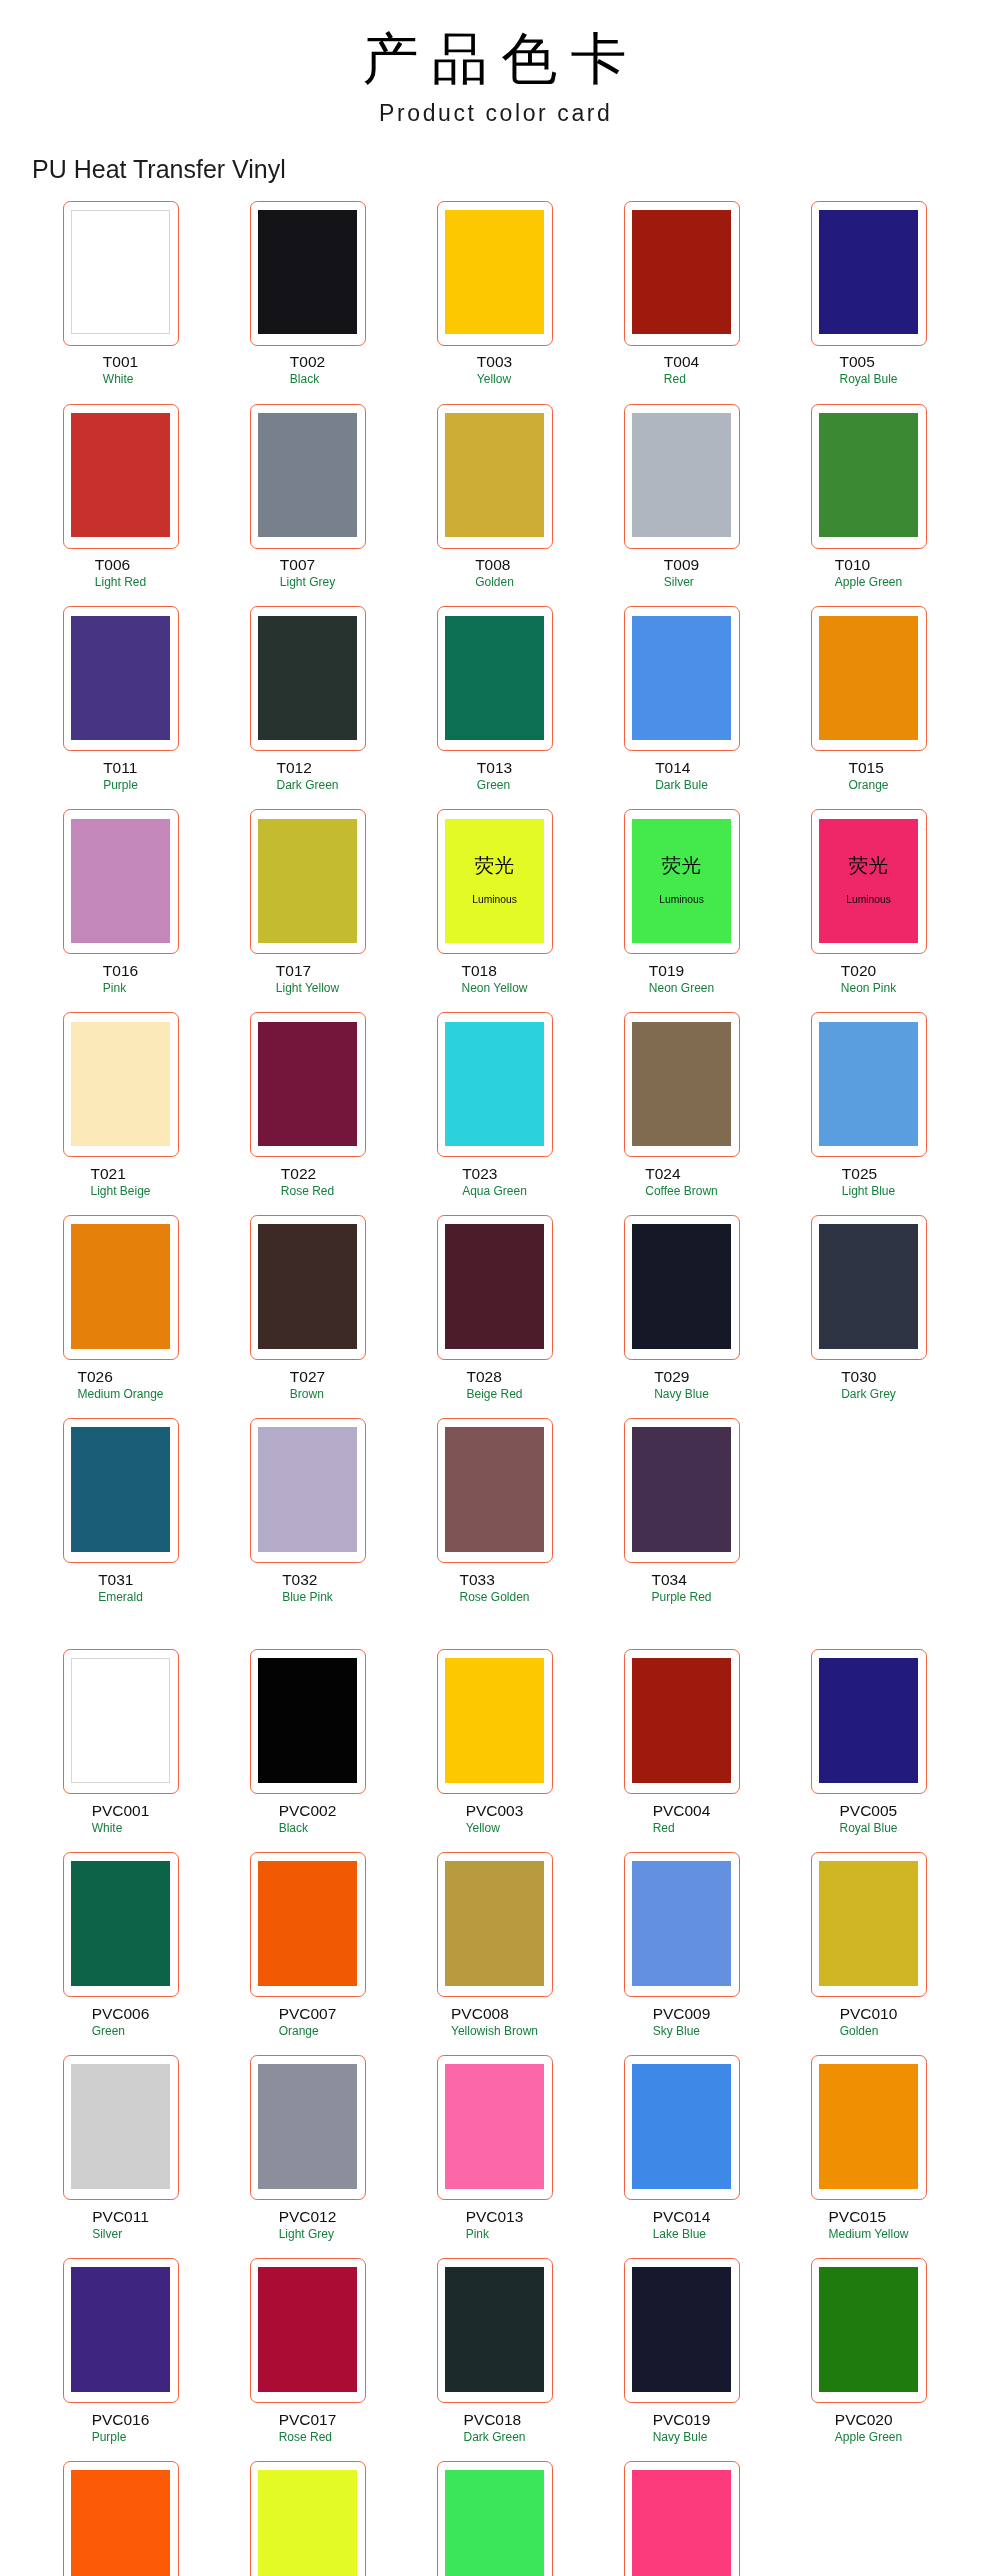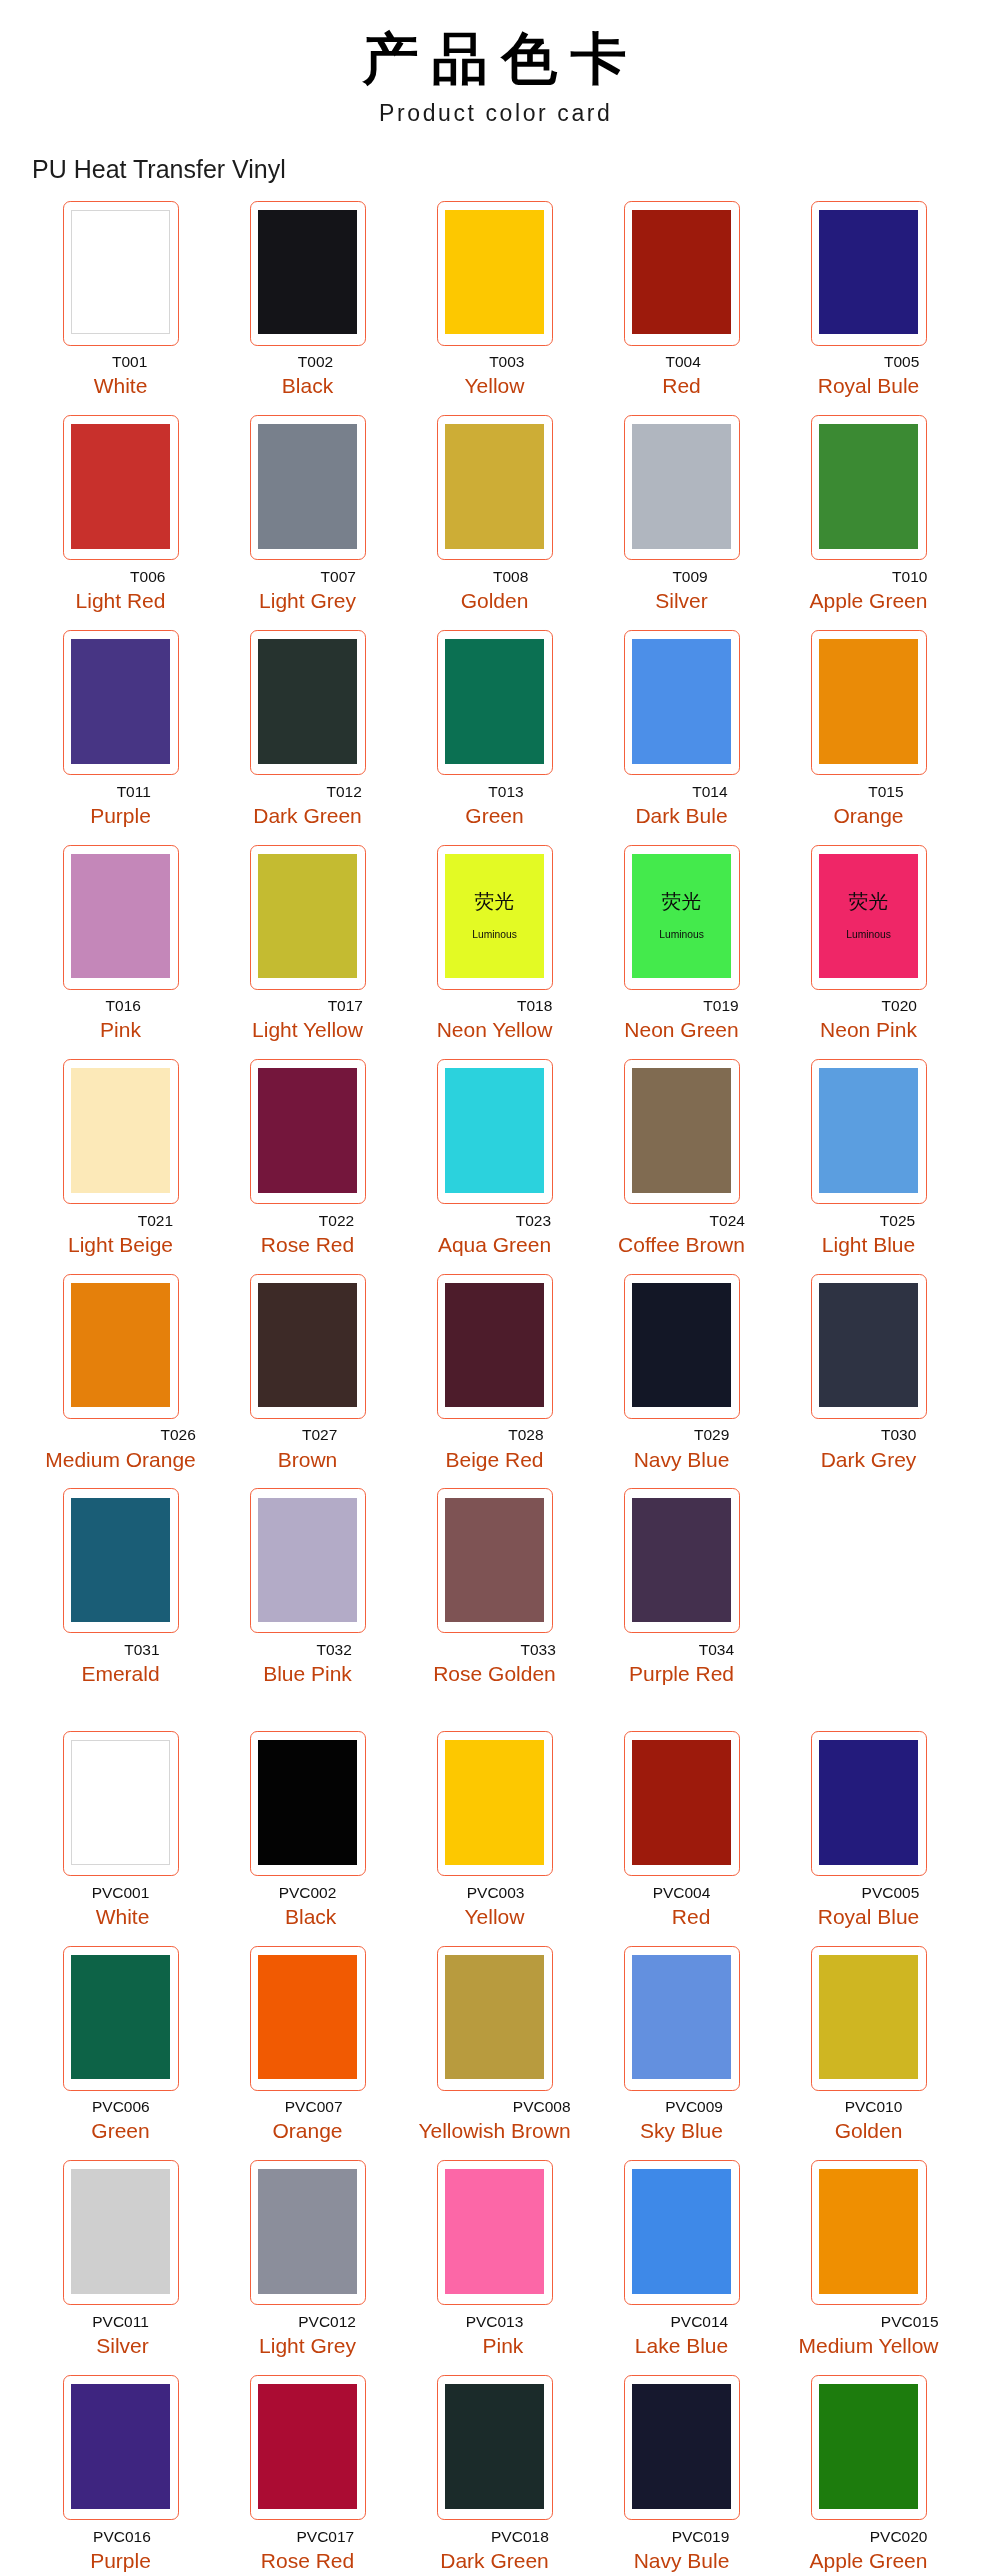--- a/index.html
+++ b/index.html
@@ -8,21 +8,21 @@
     background: #ffffff;
     font-family: "Liberation Sans", "DejaVu Sans", sans-serif;
     color: #111111;
   }
   body { padding: 0 0 20.6px 0; }
 
   
   .header { text-align: center; padding-top: 27px; }
   .title-cn {
     font-size: 56px;
-    font-weight: 700;
+    font-weight: 400;
     letter-spacing: 13.4px;
     line-height: 1.16;
     color: #000000;
     text-indent: 13.4px;
   }
   .title-en {
     font-size: 23px;
     font-weight: 400;
     letter-spacing: 2.6px;
     color: #1a1a1a;
@@ -85,33 +85,33 @@
     letter-spacing: 0.5px;
   }
   .lum-en {
     font-size: 10.3px;
     font-weight: 400;
     color: #0b0b0b;
     line-height: 1;
     margin-top: 19px;
   }
   .swatch-labels {
-    text-align: right;
+    text-align: left;
     margin-top: 6.7px;
     margin-bottom: 15.5px;
     line-height: 1.3;
   }
   .swatch-code {
     font-size: 15.5px;
     color: #101010;
     white-space: nowrap;
   }
   .swatch-name {
-    font-size: 21px;
-    color: #c2410c;
+    font-size: 12px;
+    color: #15803d;
     white-space: nowrap;
   }
 </style>
 </head>
 <body>
 
 <div class="header">
   <div class="title-cn">产品色卡</div>
   <div class="title-en">Product color card</div>
 </div>

